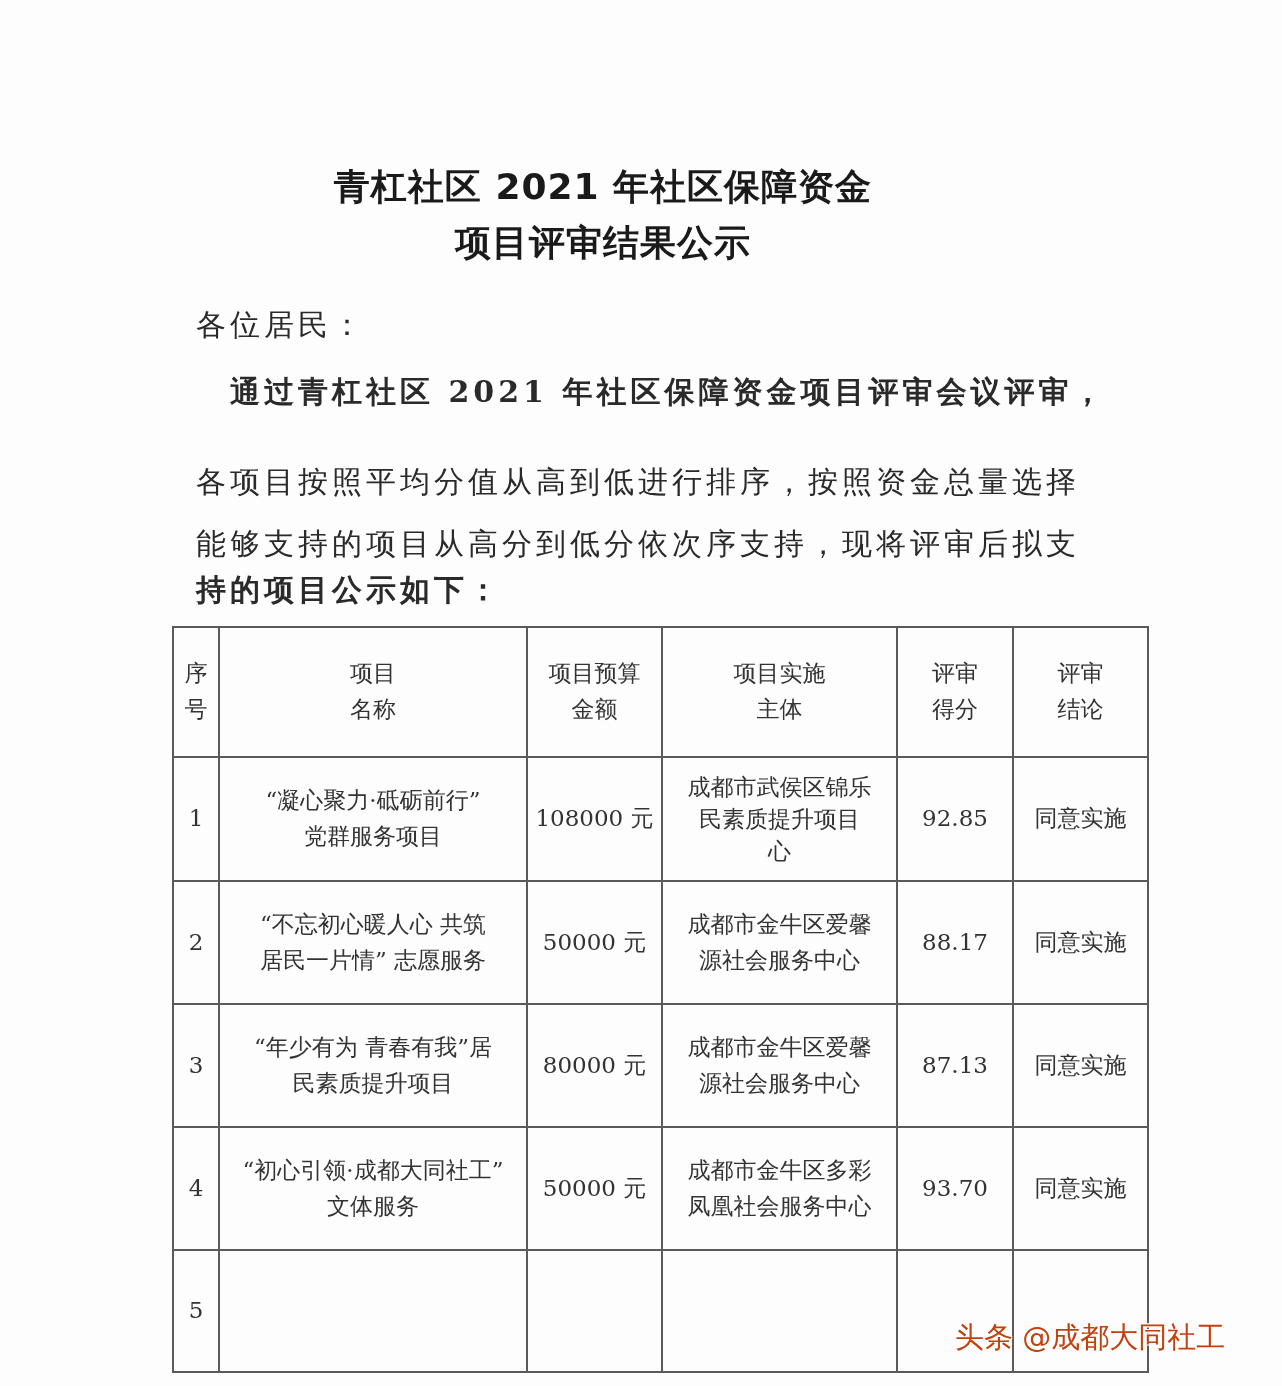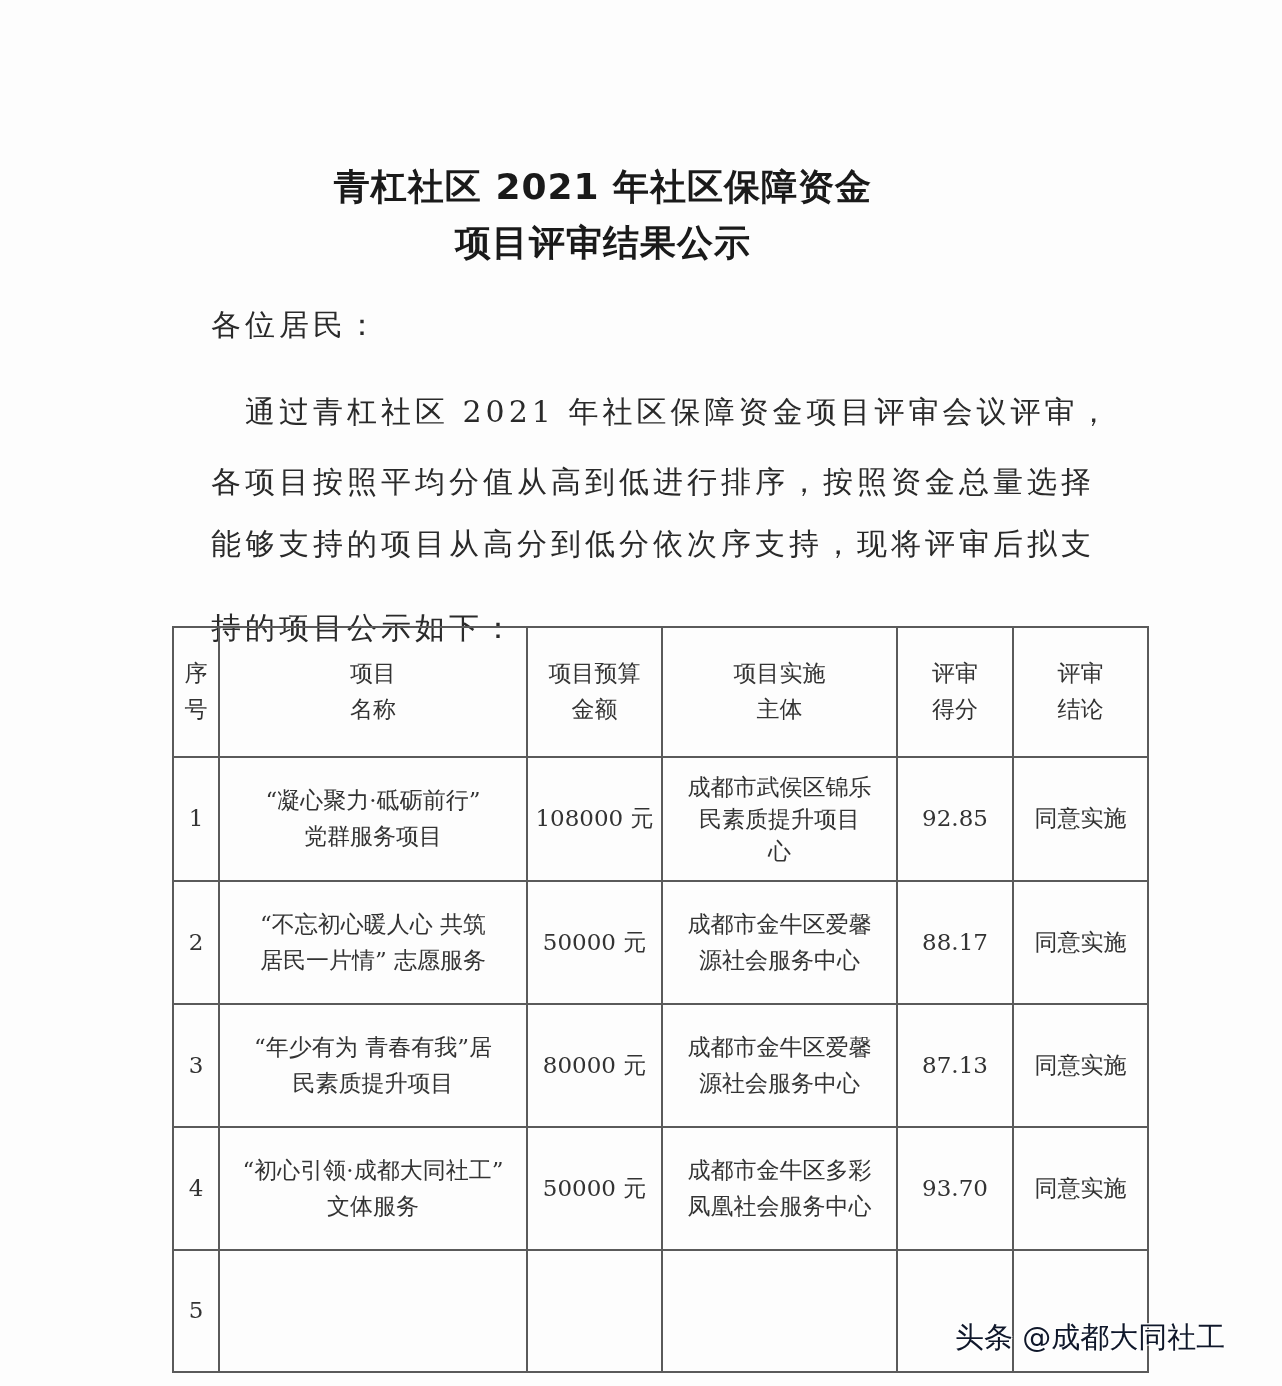--- a/index.html
+++ b/index.html
@@ -10,50 +10,50 @@
   }
   .title {
     position: absolute; left: 0; width: 1206px; text-align: center;
     font-family: "DejaVu Sans", "Liberation Sans", sans-serif;
     font-weight: bold; font-size: 36px; color: #1a1a1a; letter-spacing: 1px;
   }
   .title.l1 { top: 163px; }
   .title.l2 { top: 219px; }
   .para {
     position: absolute; left: 196px; width: 900px;
-    font-size: 30px; color: #2a2a2a; letter-spacing: 4px; white-space: nowrap; margin-left: 15px;
+    font-size: 30px; color: #2a2a2a; letter-spacing: 4px; white-space: nowrap;
   }
   table.grid {
     position: absolute; left: 172px; top: 626px;
     border-collapse: collapse; table-layout: fixed;
     font-size: 23px; color: #333;
   }
   table.grid td, table.grid th {
     border: 2px solid #5a5a5a; text-align: center; vertical-align: middle;
     font-weight: normal; line-height: 1.55; padding: 0 6px;
   }
   .num { font-family: "DejaVu Serif", "Liberation Serif", serif; }
   .watermark {
     position: absolute; left: 955px; top: 1318px;
     font-family: "DejaVu Sans", "Liberation Sans", sans-serif;
-    font-size: 29px; color: #0f172a;
+    font-size: 29px; color: #c2410c;
     text-shadow: 1px 1px 0 #fff, -1px -1px 0 #fff, 1px -1px 0 #fff, -1px 1px 0 #fff;
   }
 </style>
 </head>
 <body>
 
 <div class="title l1">青杠社区 2021 年社区保障资金</div>
 <div class="title l2">项目评审结果公示</div>
 
 <div class="para" style="top:305px;">各位居民：</div>
-<div class="para" style="top:392px;">　通过青杠社区 2021 年社区保障资金项目评审会议评审，</div>
+<div class="para" style="top:372px;font-weight:bold;">　通过青杠社区 2021 年社区保障资金项目评审会议评审，</div>
 <div class="para" style="top:462px;">各项目按照平均分值从高到低进行排序，按照资金总量选择</div>
 <div class="para" style="top:524px;">能够支持的项目从高分到低分依次序支持，现将评审后拟支</div>
-<div class="para" style="top:608px;">持的项目公示如下：</div>
+<div class="para" style="top:570px;font-weight:bold;">持的项目公示如下：</div>
 
 <table class="grid">
   <colgroup>
     <col style="width:46px">
       <col style="width:308px">
       <col style="width:135px">
     <col style="width:235px">
       <col style="width:116px">
       <col style="width:135px">
   </colgroup>

